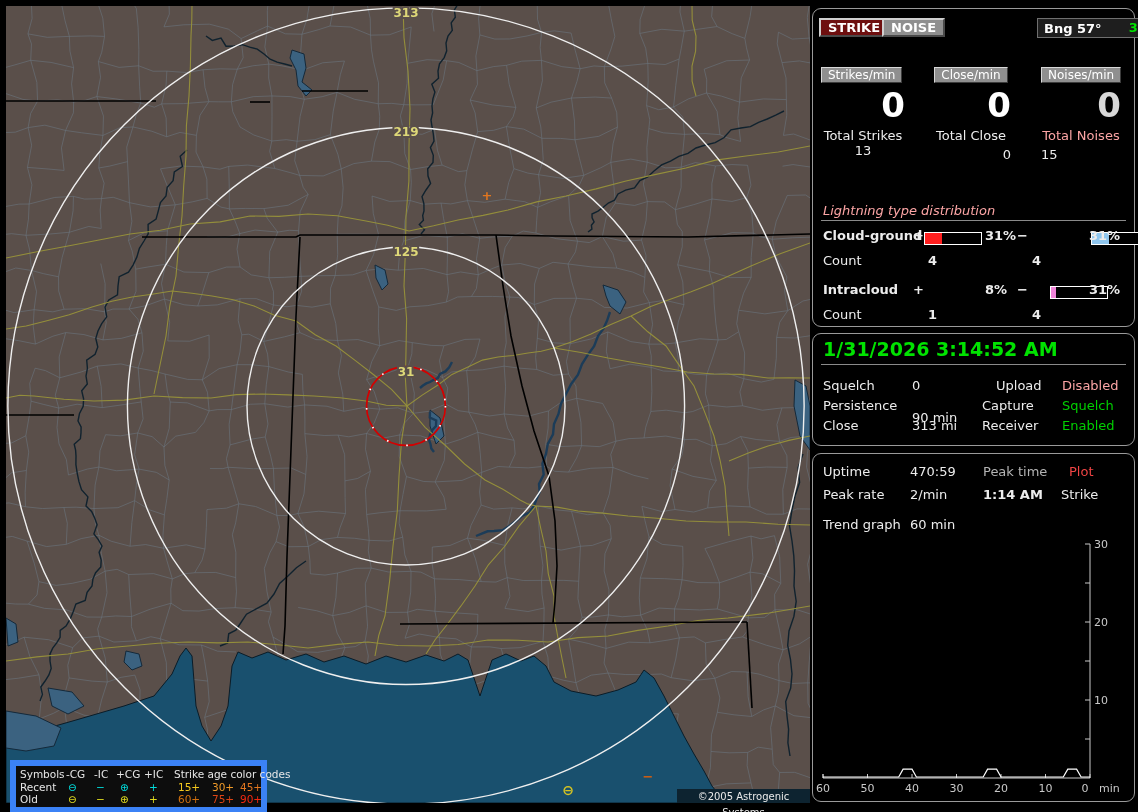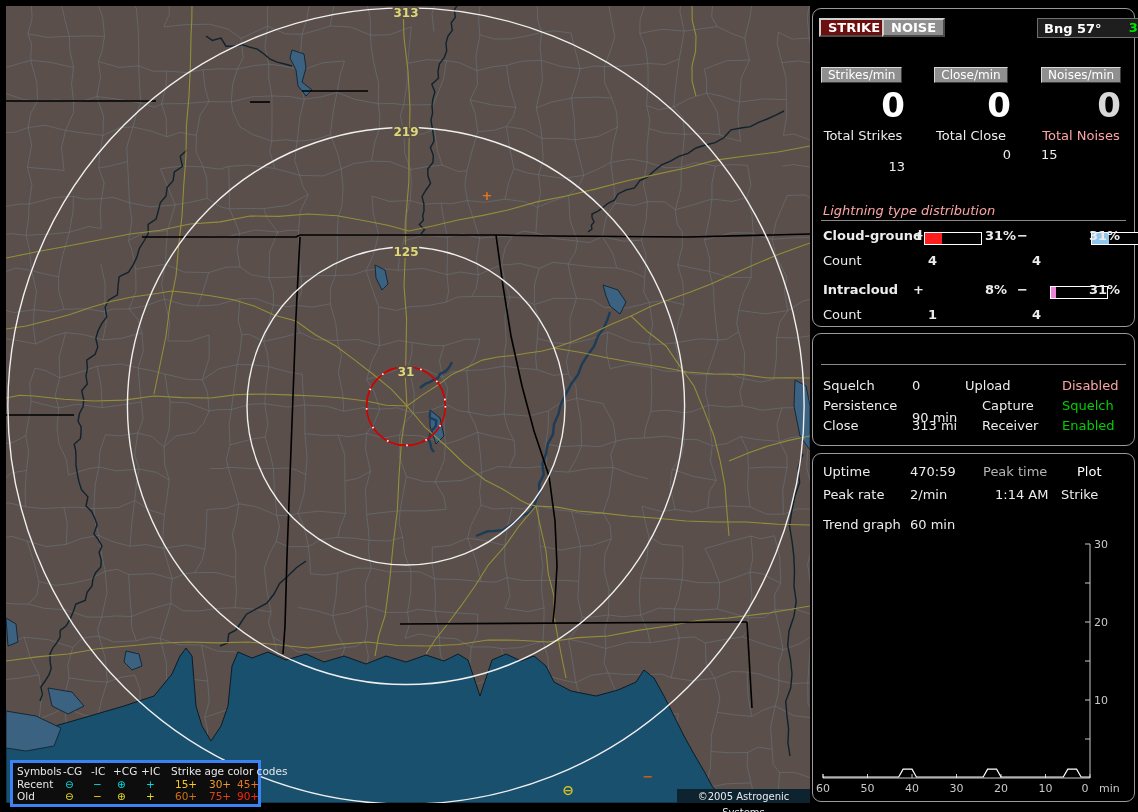--- a/index.html
+++ b/index.html
@@ -1,21 +1,21 @@
 <!DOCTYPE html>
 <html><head>
 <meta charset="utf-8">
 <style>
   html,body{margin:0;padding:0;background:#000;width:1138px;height:812px;overflow:hidden;
     font-family:"DejaVu Sans","Liberation Sans",sans-serif;}
   #stage{position:absolute;left:0;top:0;width:1138px;height:812px;background:#000;}
   
   #map{position:absolute;left:6px;top:6px;width:804px;height:797px;background:#5a4f4a;}
   #legend{position:absolute;left:10px;top:760px;width:245px;height:41px;background:#0d0d0d;
-    border:3px solid #3b82f6;font-size:10.5px;color:#e6e6e6;}
+    border:6px solid #3b82f6;font-size:10.5px;color:#e6e6e6;}
   .lg{position:absolute;white-space:nowrap;}
   #copyright{position:absolute;left:677px;top:789px;width:133px;height:14px;background:#0d2330;
     color:#eaeaea;font-size:10px;line-height:16px;text-align:center;}
   
   .panel{position:absolute;background:#000;border:1px solid #9a9a9a;border-radius:9px;}
   #box1{left:812px;top:8px;width:321px;height:317px;}
   #box2{left:812px;top:333px;width:321px;height:111px;}
   #box3{left:812px;top:453px;width:321px;height:347px;}
   .abs{position:absolute;white-space:nowrap;}
   .btn3d{display:inline-block;border-top:2px solid #cfcfcf;border-left:2px solid #cfcfcf;
@@ -1198,21 +1198,21 @@
     <span class="abs" style="left:182px;top:9px;width:130px;background:#1e1e1e;border:1px solid #6f6f6f;padding:1px 6px;line-height:15px;margin-left:42px;">
       <span style="color:#fff;font-weight:bold;font-size:13px;">Bng 57°</span>
       <span style="color:#00e200;font-weight:bold;font-size:13px;float:right;">387mi</span>
     </span>
 
     
     <div class="abs" style="left:8px;top:55px;width:84px;">
       <div style="text-align:left;"><span class="lblbtn">Strikes/min</span></div>
       <div class="bigzero" style="text-align:right;margin-top:5px;">0</div>
       <div class="w" style="margin-top:6px;text-align:center;">Total Strikes</div>
-      <div class="w" style="text-align:right;margin-top:16px;">13</div>
+      <div class="w" style="text-align:center;margin-top:0;">13</div>
     </div>
     <div class="abs" style="left:118px;top:55px;width:80px;">
       <div style="text-align:center;"><span class="lblbtn">Close/min</span></div>
       <div class="bigzero" style="text-align:right;margin-top:5px;">0</div>
       <div class="w" style="margin-top:6px;text-align:center;">Total Close</div>
       <div class="w" style="text-align:right;margin-top:4px;">0</div>
     </div>
     <div class="abs" style="left:228px;top:55px;width:80px;">
       <div style="text-align:right;"><span class="lblbtn">Noises/min</span></div>
       <div class="bigzero" style="text-align:right;margin-top:5px;color:#d8d8d8;">0</div>
@@ -1243,43 +1243,44 @@
     <span class="abs w bold" style="left:204px;top:273px;">−</span>
     
     <span class="abs w bold" style="left:276px;top:273px;">31%</span>
 
     <div class="abs w" style="left:10px;top:298px;">Count</div>
     <span class="abs w bold" style="left:115px;top:298px;">1</span>
     <span class="abs w bold" style="left:219px;top:298px;">4</span>
   </div>
 
   <div id="box2" class="panel">
+    <div class="abs" style="left:10px;top:4px;color:#00e200;font-size:19px;font-weight:bold;">1/31/2026 3:14:52 AM</div>
     <div class="hline" style="top:30px;"></div>
     <span class="abs w" style="left:10px;top:44px;">Squelch</span>
     <span class="abs w" style="left:99px;top:44px;">0</span>
-    <span class="abs w" style="left:152px;top:44px;">Upload</span>
+    <span class="abs w" style="left:183px;top:44px;">Upload</span>
     <span class="abs dim" style="left:249px;top:44px;">Disabled</span>
     <span class="abs w" style="left:10px;top:64px;">Persistence</span>
     <span class="abs w" style="left:99px;top:76px;">90 min</span>
     <span class="abs w" style="left:169px;top:64px;">Capture</span>
     <span class="abs grn" style="left:249px;top:64px;">Squelch</span>
     <span class="abs w" style="left:10px;top:84px;">Close</span>
     <span class="abs w" style="left:99px;top:84px;">313 mi</span>
     <span class="abs w" style="left:169px;top:84px;">Receiver</span>
     <span class="abs grn" style="left:249px;top:84px;">Enabled</span>
   </div>
 
   <div id="box3" class="panel">
     <span class="abs w" style="left:10px;top:10px;">Uptime</span>
     <span class="abs w" style="left:97px;top:10px;">470:59</span>
     <span class="abs dim" style="left:170px;top:10px;color:#b4b4b4;">Peak time</span>
-    <span class="abs dim" style="left:264px;top:10px;color:#ffffff;">Plot</span>
+    <span class="abs dim" style="left:256px;top:10px;color:#ef4444;">Plot</span>
     <span class="abs w" style="left:10px;top:33px;">Peak rate</span>
     <span class="abs w" style="left:97px;top:33px;">2/min</span>
-    <span class="abs w" style="left:182px;top:33px;">1:14 AM</span>
+    <span class="abs w" style="left:170px;top:33px;font-weight:bold;">1:14 AM</span>
     <span class="abs w" style="left:248px;top:33px;">Strike</span>
     <span class="abs w" style="left:10px;top:63px;">Trend graph</span>
     <span class="abs w" style="left:97px;top:63px;">60 min</span>
     <svg id="trend" class="abs" style="left:1px;top:80px;" width="319" height="265" viewBox="0 0 319 265" xmlns="http://www.w3.org/2000/svg">
         <line x1="9" y1="244" x2="276" y2="244" stroke="#c9c9c9" stroke-width="1"></line>
         <line x1="276" y1="10" x2="276" y2="244" stroke="#c9c9c9" stroke-width="1"></line>
         <line x1="9" y1="240" x2="9" y2="244" stroke="#c9c9c9" stroke-width="1"></line>
         <line x1="9" y1="240" x2="9" y2="244" stroke="#c9c9c9" stroke-width="1"></line>
         <text x="9" y="258" text-anchor="middle" font-size="11" fill="#c9c9c9">60</text>
         <line x1="53.5" y1="240" x2="53.5" y2="244" stroke="#c9c9c9" stroke-width="1"></line>

